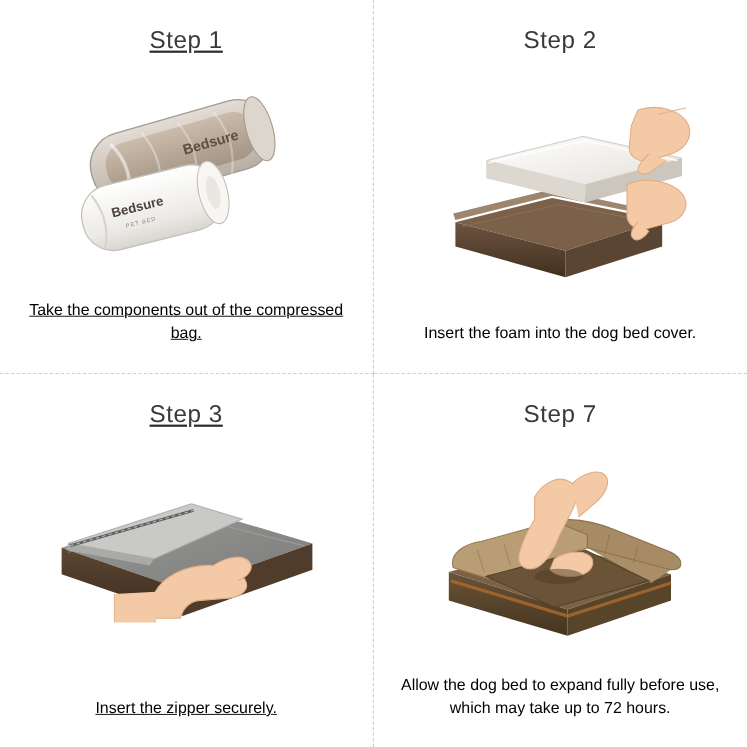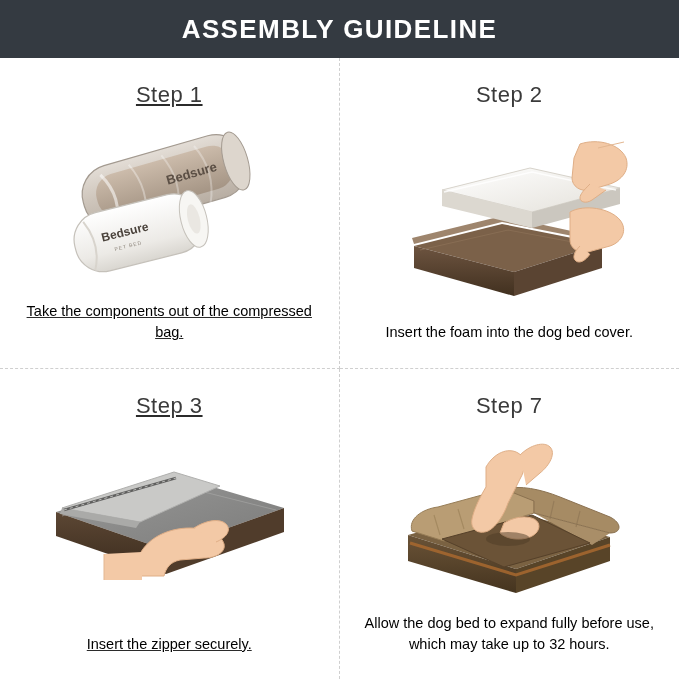--- a/index.html
+++ b/index.html
@@ -76,23 +76,20 @@
     margin-bottom: 14px;
   }
   .caption.wide { max-width: 320px; }
   svg { display: block; }
 </style>
 </head>
 <body>
 
 <div class="page">
 
-  <div class="header">
-    <div class="header-title">ASSEMBLY GUIDELINE</div>
-  </div>
 
   <div class="grid">
 
     <div class="cell left top">
       <div class="step-title">Step 1</div>
       <div class="art">
         <svg width="250" height="160" viewBox="0 0 250 160">
           <defs>
             <linearGradient id="bagGrad" x1="0" y1="0" x2="0" y2="1">
               <stop offset="0%" stop-color="#e3ddd6"></stop>
@@ -255,17 +252,17 @@
           <path d="M58 108 L148 84 L206 112 L120 136 Z" fill="#6b5337" stroke="#56412a" stroke-width="1"></path>
 
           <g>
             <path d="M102 36 C110 22 124 16 134 22 C142 26 142 38 136 48 L124 72 C120 84 112 96 104 100 C94 104 86 98 88 88 C90 78 96 66 102 56 Z" fill="#f3c9a6" stroke="#dfae86" stroke-width="1"></path>
             <path d="M120 92 C130 86 142 84 150 88 C158 92 156 102 146 106 C136 110 122 108 116 102 Z" fill="#f3c9a6" stroke="#dfae86" stroke-width="1"></path>
             <path d="M136 24 C146 14 160 10 166 16 C172 22 166 34 156 42 L142 54" fill="#f3c9a6" stroke="#dfae86" stroke-width="1"></path>
             <ellipse cx="124" cy="108" rx="22" ry="7" fill="#4e3b26" opacity="0.5"></ellipse>
           </g>
         </svg>
       </div>
-      <div class="caption wide">Allow the dog bed to expand fully before use, which may take up to 32 hours.</div>
+      <div class="caption wide">Allow the dog bed to expand fully before use, which may take up to 72 hours.</div>
     </div>
 
   </div>
 </div>
 
 </body></html>

